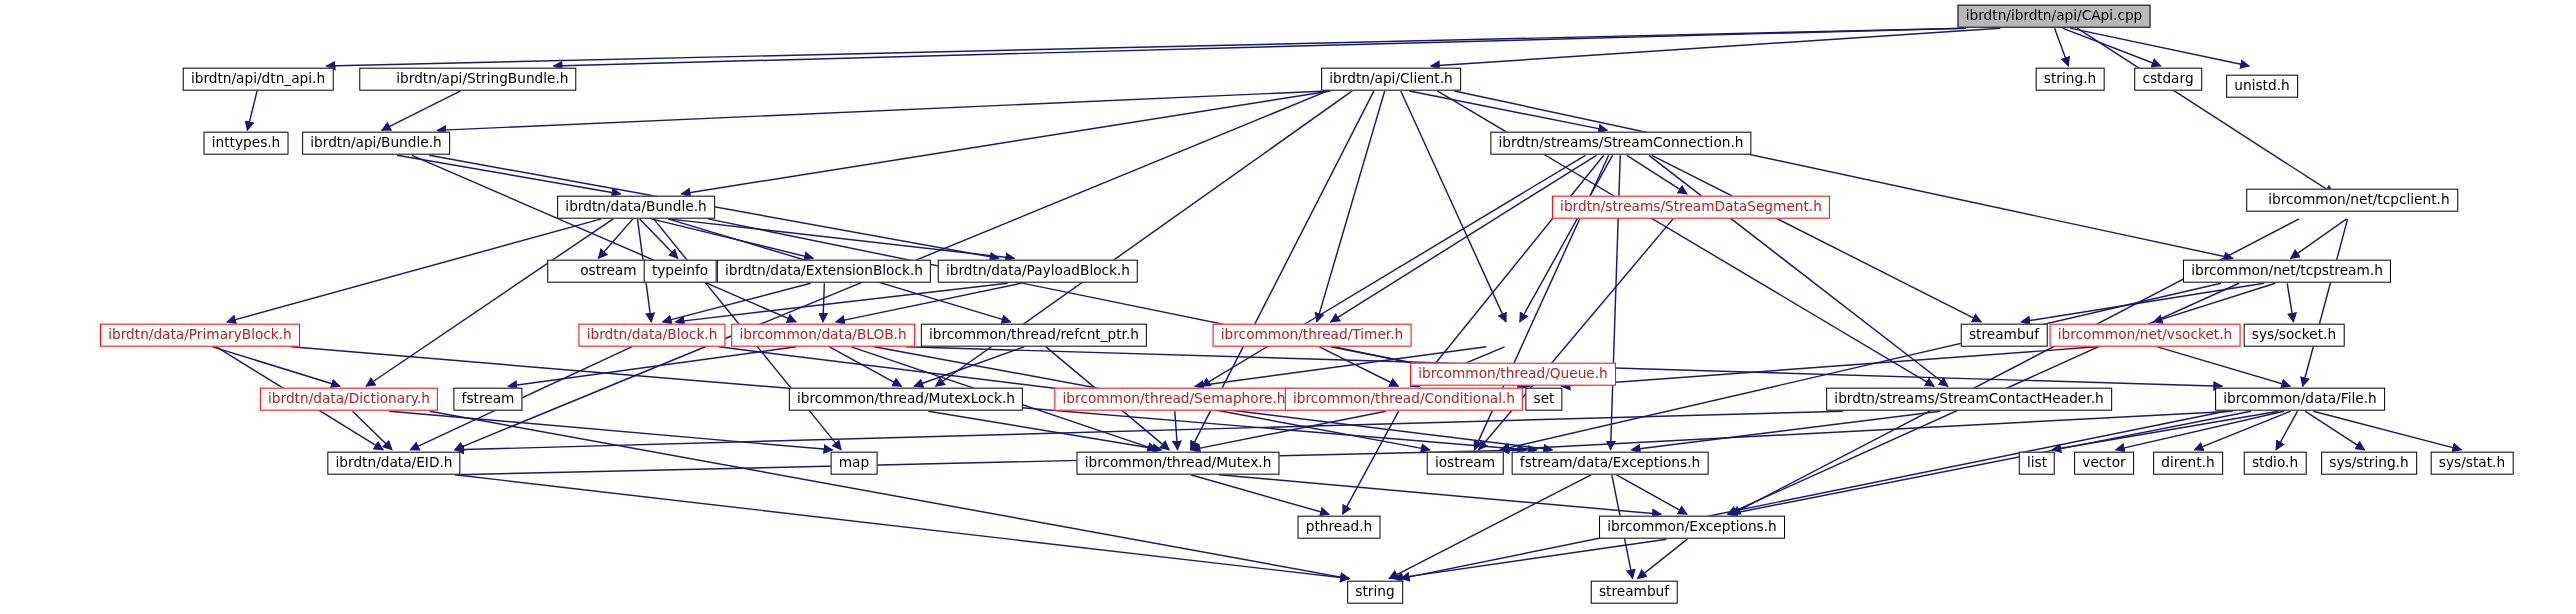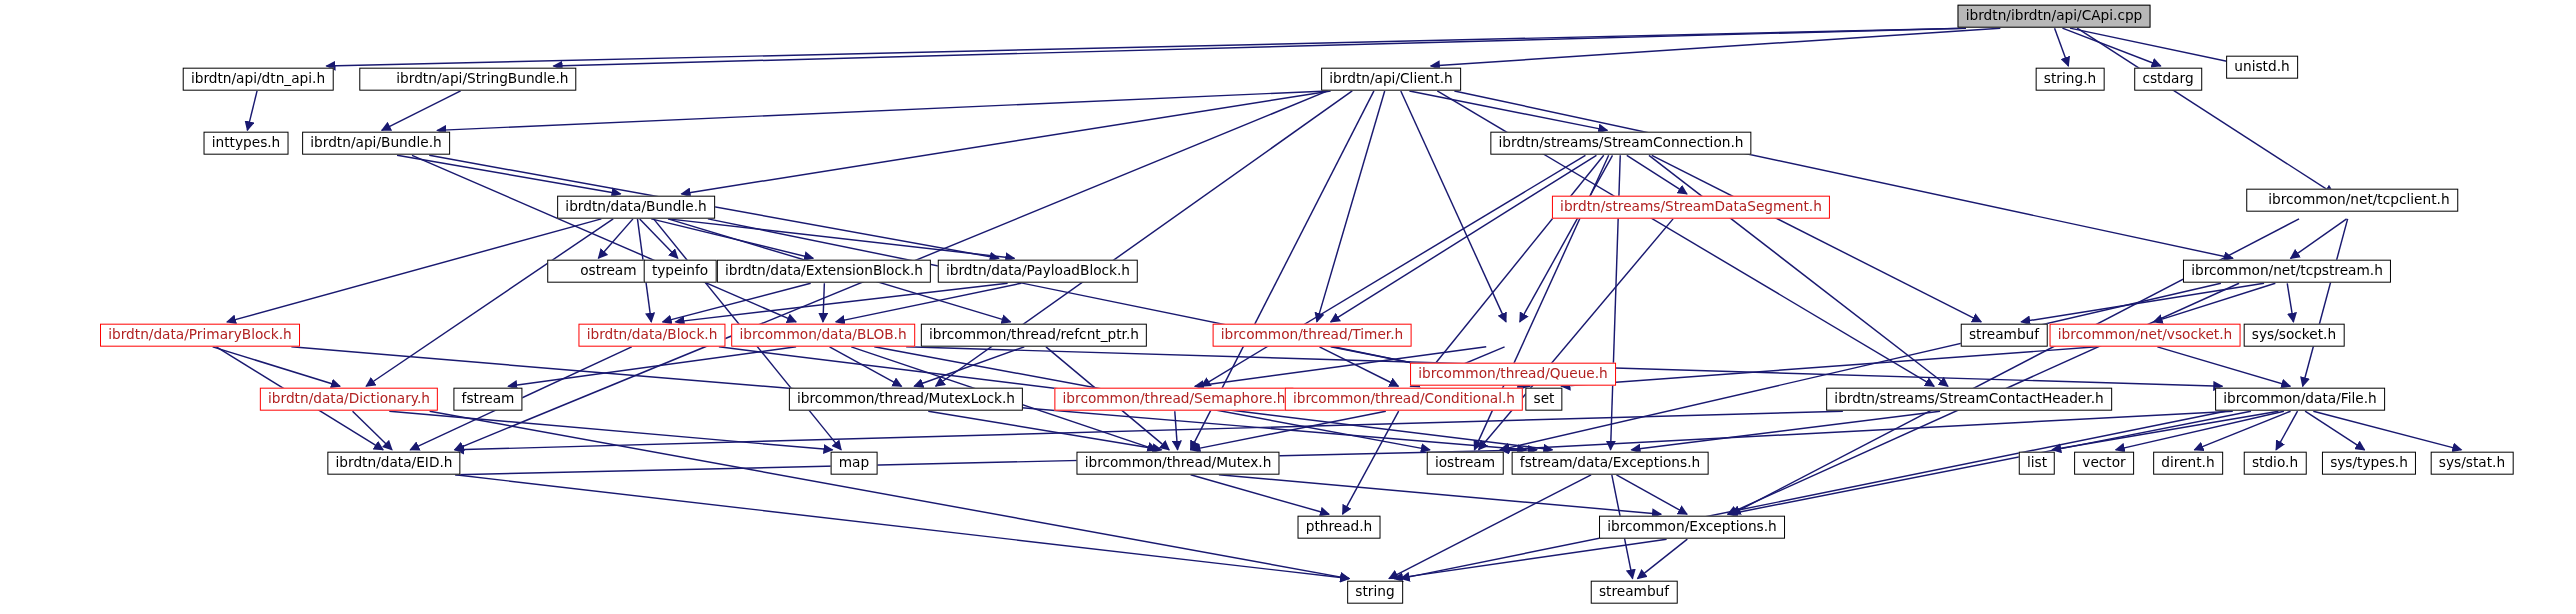--- a/index.html
+++ b/index.html
@@ -169,21 +169,21 @@
         <path d="M2796.6,511 L2147.3,639" class="edge" marker-end="url(#arrowhead)"></path>
       </g>
   </svg>
 
 <div class="node root" style="left: 2054px; top: 16px;">ibrdtn/ibrdtn/api/CApi.cpp</div>
     <div class="node" style="left: 258px; top: 79px;">ibrdtn/api/dtn_api.h</div>
     <div class="node" style="left: 468px; top: 79px; padding-left: 36px;">ibrdtn/api/StringBundle.h</div>
     <div class="node" style="left: 1391px; top: 79px;">ibrdtn/api/Client.h</div>
     <div class="node" style="left: 2070px; top: 79px;">string.h</div>
     <div class="node" style="left: 2168px; top: 79px;">cstdarg</div>
-    <div class="node" style="left: 2262px; top: 67px;">unistd.h</div>
+    <div class="node" style="left: 2262px; top: 86px;">unistd.h</div>
     <div class="node" style="left: 246px; top: 143px;">inttypes.h</div>
     <div class="node" style="left: 376px; top: 143px;">ibrdtn/api/Bundle.h</div>
     <div class="node" style="left: 1621px; top: 143px;">ibrdtn/streams/StreamConnection.h</div>
     <div class="node" style="left: 636px; top: 207px;">ibrdtn/data/Bundle.h</div>
     <div class="node red" style="left: 1691px; top: 207px;">ibrdtn/streams/StreamDataSegment.h</div>
     <div class="node" style="left: 2352px; top: 200px; padding-left: 21px;">ibrcommon/net/tcpclient.h</div>
     <div class="node" style="left: 596px; top: 271px; padding-left: 32px;">ostream</div>
     <div class="node" style="left: 680px; top: 271px;">typeinfo</div>
     <div class="node" style="left: 824px; top: 271px;">ibrdtn/data/ExtensionBlock.h</div>
     <div class="node" style="left: 1038px; top: 271px;">ibrdtn/data/PayloadBlock.h</div>
@@ -207,20 +207,20 @@
     <div class="node" style="left: 2300px; top: 399px;">ibrcommon/data/File.h</div>
     <div class="node" style="left: 394px; top: 463px;">ibrdtn/data/EID.h</div>
     <div class="node" style="left: 854px; top: 463px;">map</div>
     <div class="node" style="left: 1178px; top: 463px;">ibrcommon/thread/Mutex.h</div>
     <div class="node" style="left: 1465px; top: 463px;">iostream</div>
     <div class="node" style="left: 1610px; top: 463px;">fstream/data/Exceptions.h</div>
     <div class="node" style="left: 2037px; top: 463px;">list</div>
     <div class="node" style="left: 2104px; top: 463px;">vector</div>
     <div class="node" style="left: 2188px; top: 463px;">dirent.h</div>
     <div class="node" style="left: 2275px; top: 463px;">stdio.h</div>
-    <div class="node" style="left: 2369px; top: 463px;">sys/types.h</div>
+    <div class="node" style="left: 2369px; top: 463px;">sys/string.h</div>
     <div class="node" style="left: 2472px; top: 463px;">sys/stat.h</div>
     <div class="node" style="left: 1339px; top: 527px;">pthread.h</div>
     <div class="node" style="left: 1692px; top: 527px;">ibrcommon/Exceptions.h</div>
     <div class="node" style="left: 1375px; top: 592px;">string</div>
     <div class="node" style="left: 1634px; top: 592px;">streambuf</div>
   </div>
 
 
 </body></html>

